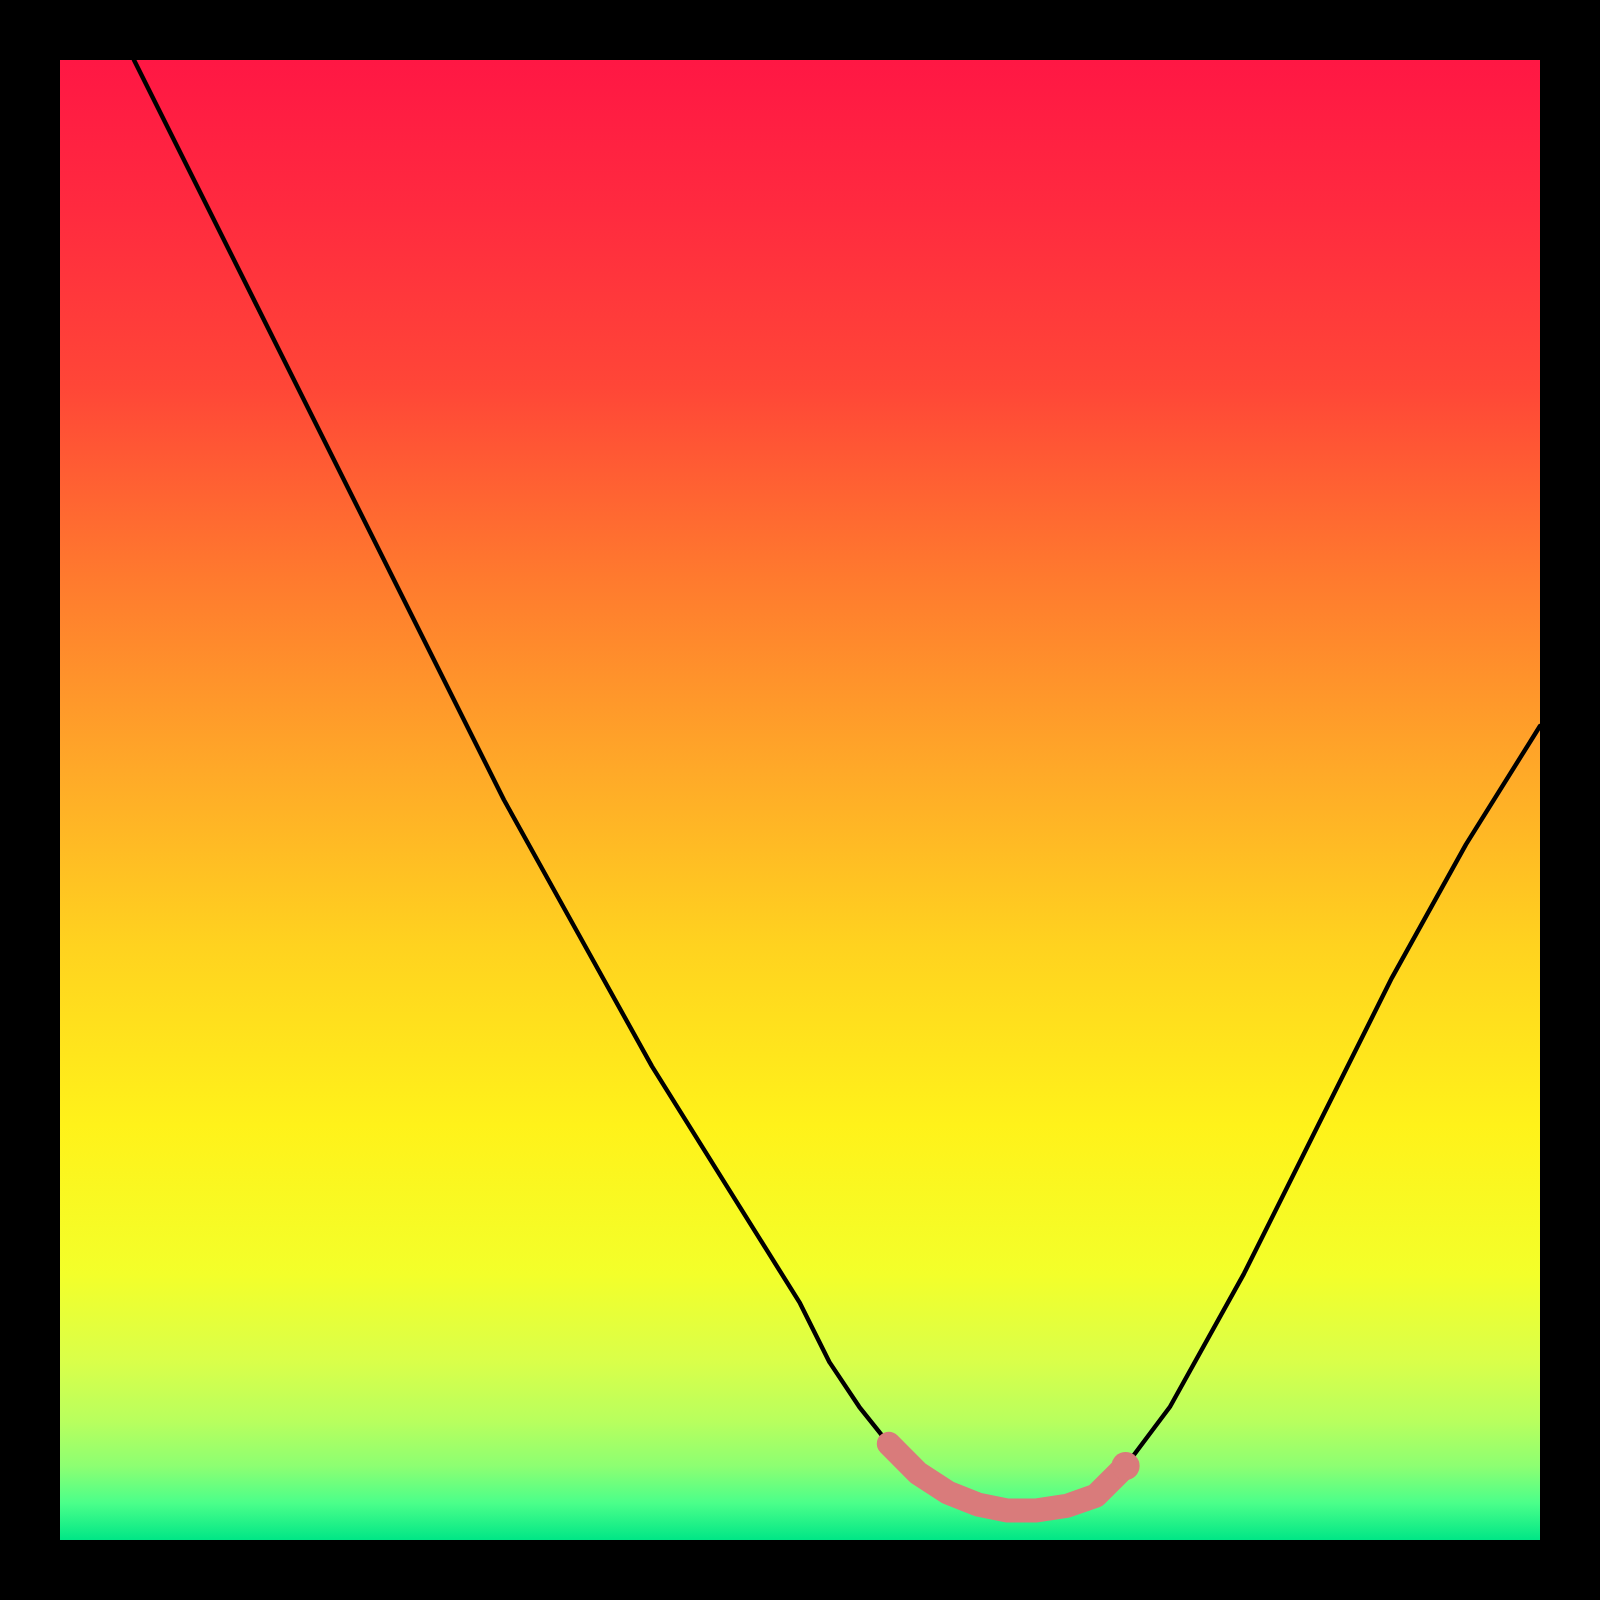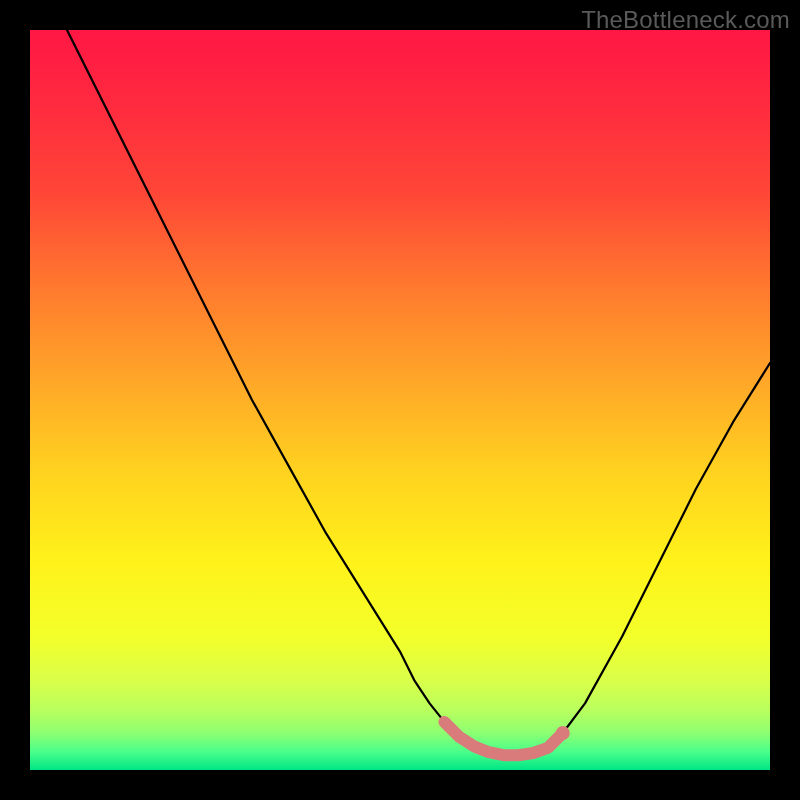--- a/index.html
+++ b/index.html
@@ -32,21 +32,20 @@
     font-size: 24px;
     font-weight: 500;
     letter-spacing: 0.2px;
     user-select: none;
   }
 </style>
 </head>
 <body>
 
 <div class="frame">
-  <div class="watermark">TheBottleneck.com</div>
 
   <svg class="plot" viewBox="0 0 740 740" preserveAspectRatio="none">
     <defs>
       <linearGradient id="bg-grad" x1="0" y1="0" x2="0" y2="1">
           <stop offset="0%" stop-color="#ff1744"></stop>
           <stop offset="10%" stop-color="#ff2a3f"></stop>
           <stop offset="22%" stop-color="#ff4637"></stop>
           <stop offset="35%" stop-color="#ff7a2e"></stop>
           <stop offset="48%" stop-color="#ffa928"></stop>
           <stop offset="60%" stop-color="#ffd31f"></stop>

